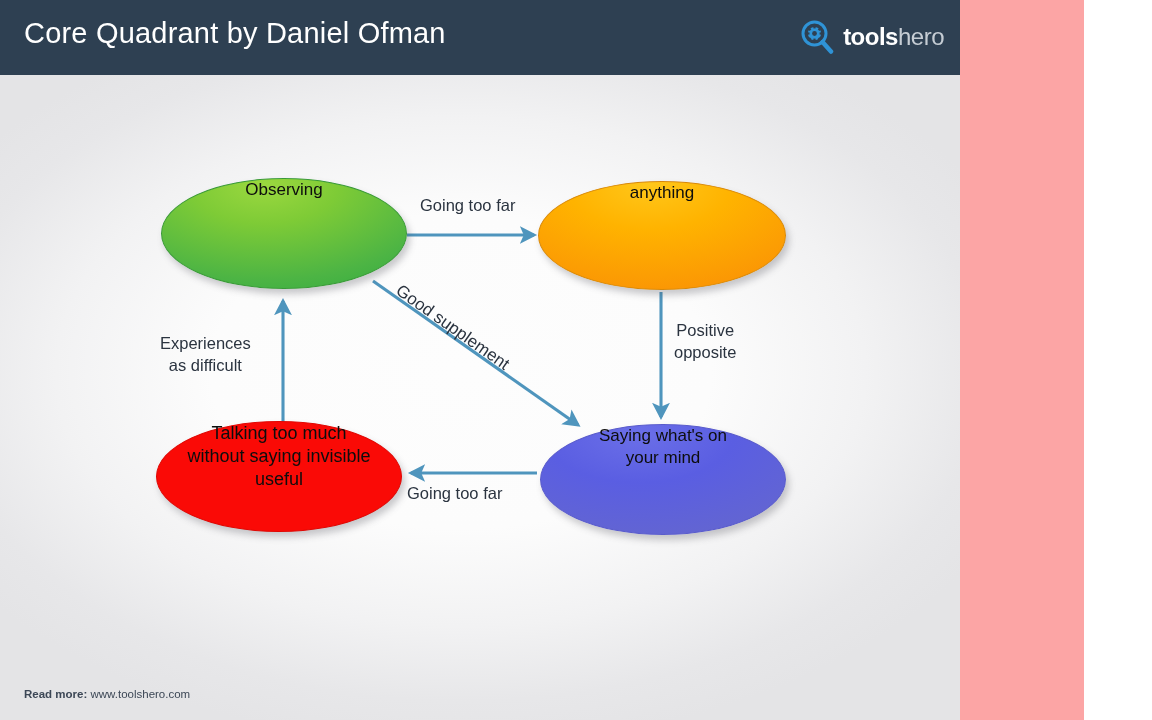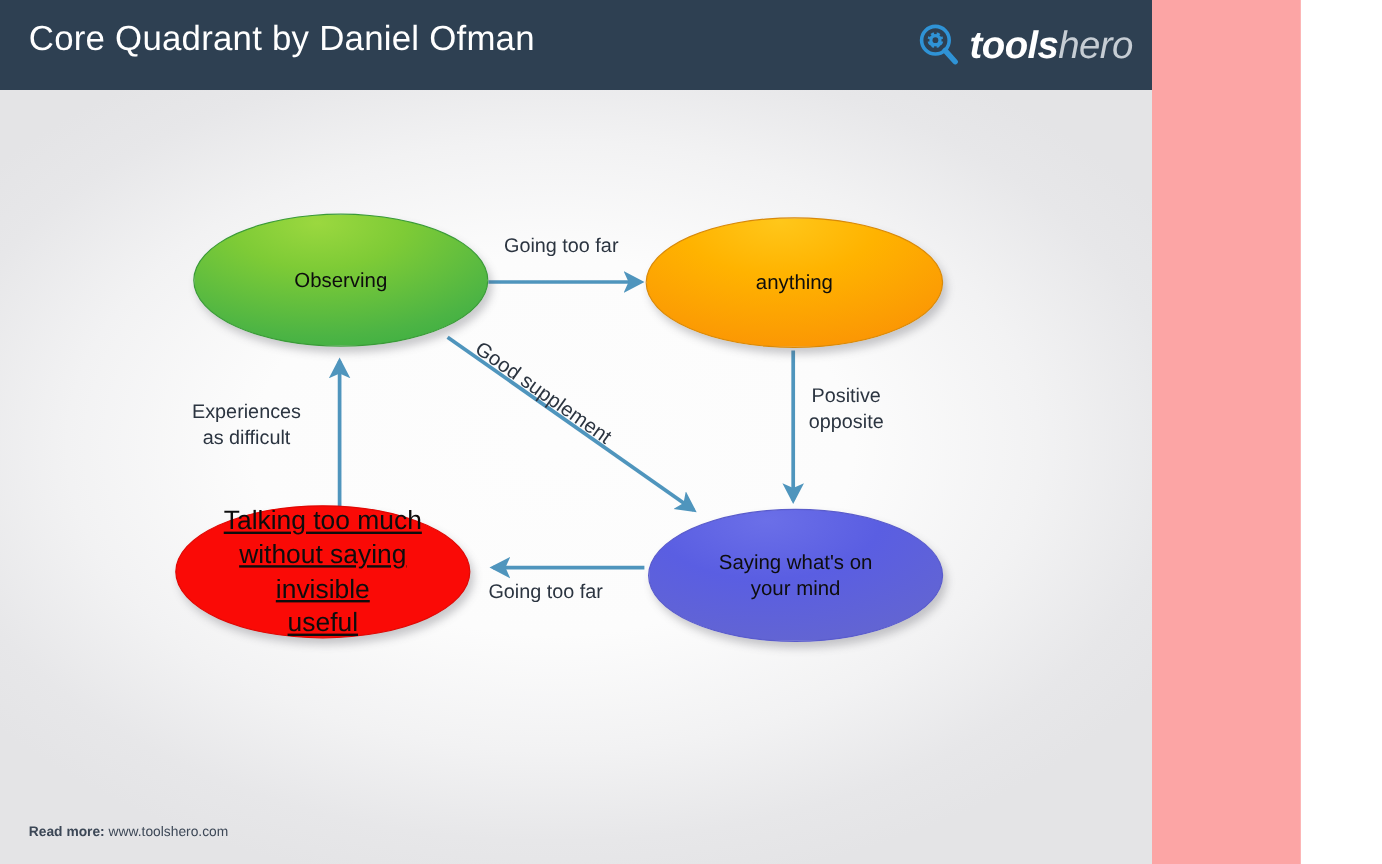--- a/index.html
+++ b/index.html
@@ -24,37 +24,37 @@
     font-size: 29px; color: #ffffff;
     font-weight: 400; letter-spacing: 0.2px;
     white-space: nowrap;
   }
   #logo {
     position: absolute; right: 16px; top: 14px;
     height: 46px;
     display: flex; align-items: center; gap: 9px;
   }
   #logo-mark { width: 34px; height: 34px; display:block; }
-  #logo-text { font-size: 32px; line-height: 34px; white-space: nowrap; font-style: italic; }
+  #logo-text { font-size: 24px; line-height: 34px; white-space: nowrap; }
   #logo-text .b { font-weight: bold; color: #ffffff; letter-spacing: -0.5px;}
   #logo-text .l { font-weight: 400; color: #c6cdd4; letter-spacing: -0.5px;}
 
   #canvas {
     position: absolute; left: 0; top: 75px;
     width: 960px; height: 645px;
     background:
       radial-gradient(ellipse 62% 58% at 48% 46%,
         #fdfdfd 0%, #fcfcfc 42%, #f2f2f3 68%, #e7e7e9 88%, #e4e4e6 100%);
   }
   #diagram { position: absolute; left: 0; top: 0; width: 960px; height: 645px; }
 
   .node {
     position: absolute;
     border-radius: 50%;
-    display: flex; align-items: center; justify-content: center;
+    display: flex; align-items: flex-start; justify-content: center;
     text-align: center;
     color: #0d0d0d;
     box-shadow: 3px 5px 7px rgba(80,80,90,0.30);
   }
   .node .lbl { padding: 0 14px; line-height: 1.28; }
 
   #node-observing {
     left: 161px; top: 103px; width: 246px; height: 111px;
     background: radial-gradient(ellipse 120% 140% at 42% 6%,
                  #9bd83f 0%, #7ecb36 25%, #4cb444 62%, #1ea63c 100%);
@@ -62,25 +62,24 @@
     font-size: 17px;
   }
   #node-invisible {
     left: 538px; top: 106px; width: 248px; height: 109px;
     background: radial-gradient(ellipse 120% 150% at 45% 2%,
                  #ffc71a 0%, #ffb300 28%, #fb9704 66%, #f57a05 100%);
     border: 1px solid #d8890a;
     font-size: 17px;
   }
   #node-talking {
-    left: 146px; top: 346px; width: 246px; height: 111px;
+    left: 156px; top: 346px; width: 246px; height: 111px;
     background: #fa0a06;
     border: 1px solid #e00804;
-    font-size: 22px;
-    text-decoration: underline;
+    font-size: 18px;
   }
   #node-saying {
     left: 540px; top: 349px; width: 246px; height: 111px;
     background: radial-gradient(ellipse 130% 150% at 40% 8%,
                  #6b6fe8 0%, #5a5ee2 30%, #6466cf 70%, #7d76b8 100%);
     border: 1px solid #5a5ccb;
     font-size: 17px;
   }
 
   .edge-label {

